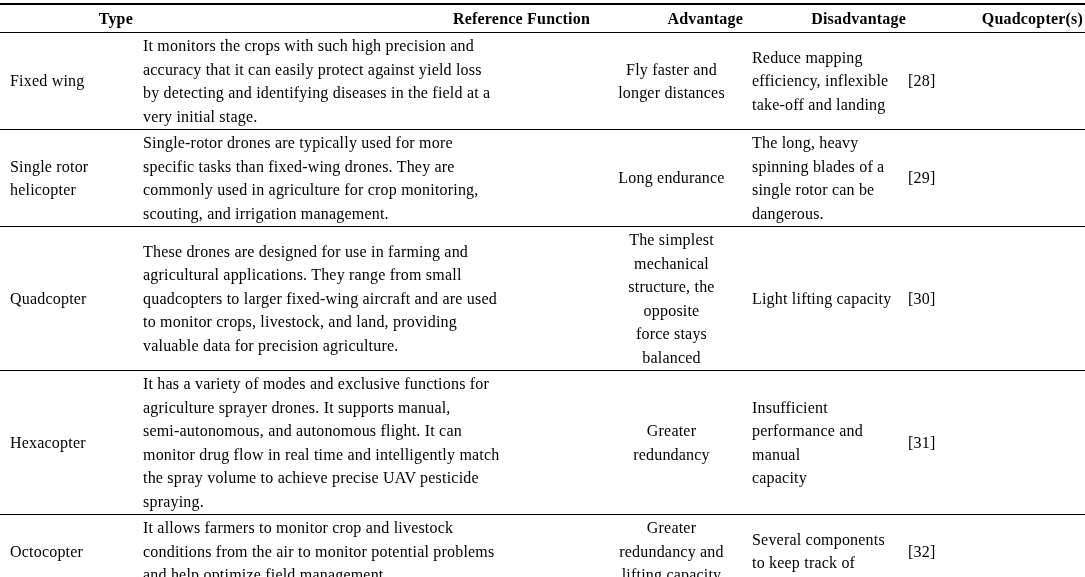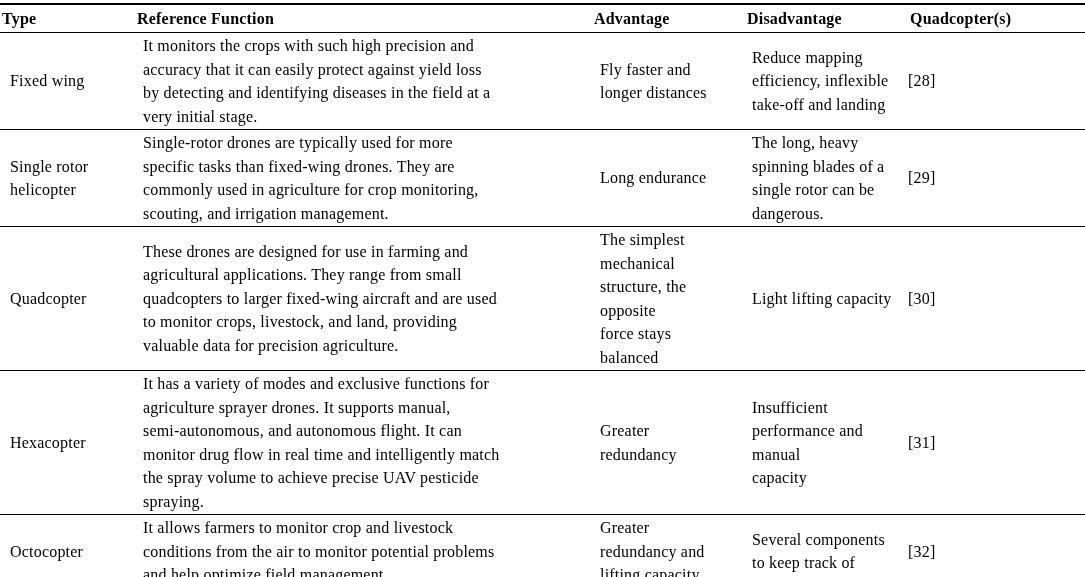--- a/index.html
+++ b/index.html
@@ -27,35 +27,35 @@
     border-bottom: 1.5px solid #000000;
   }
   tbody tr {
     border-bottom: 1px solid #000000;
   }
   tbody tr:last-child {
     border-bottom: 2px solid #000000;
   }
   th {
     font-weight: bold;
-    text-align: left;
+    text-align: right;
     vertical-align: middle;
     padding: 2px 2px;
     line-height: 23px;
     overflow: hidden;
   }
   td {
     vertical-align: middle;
     padding: 1px 0;
     white-space: pre-line;
     overflow: hidden;
   }
   td.col-type        { padding-left: 10px; padding-right: 4px; }
   td.col-function    { padding-left: 8px;  padding-right: 4px; margin-left: 36px; }
-  td.col-advantage   { padding-left: 8px;  padding-right: 2px; }
+  td.col-advantage   { padding-left: 8px;  padding-right: 2px; text-align: center; }
   td.col-disadvantage{ padding-left: 7px;  padding-right: 2px; margin-top: 16px; }
   td.col-reference   { }
 </style>
 </head>
 <body>
 
 <table class="drone-table">
   <colgroup>
     <col style="width:135px">
     <col style="width:457px">

